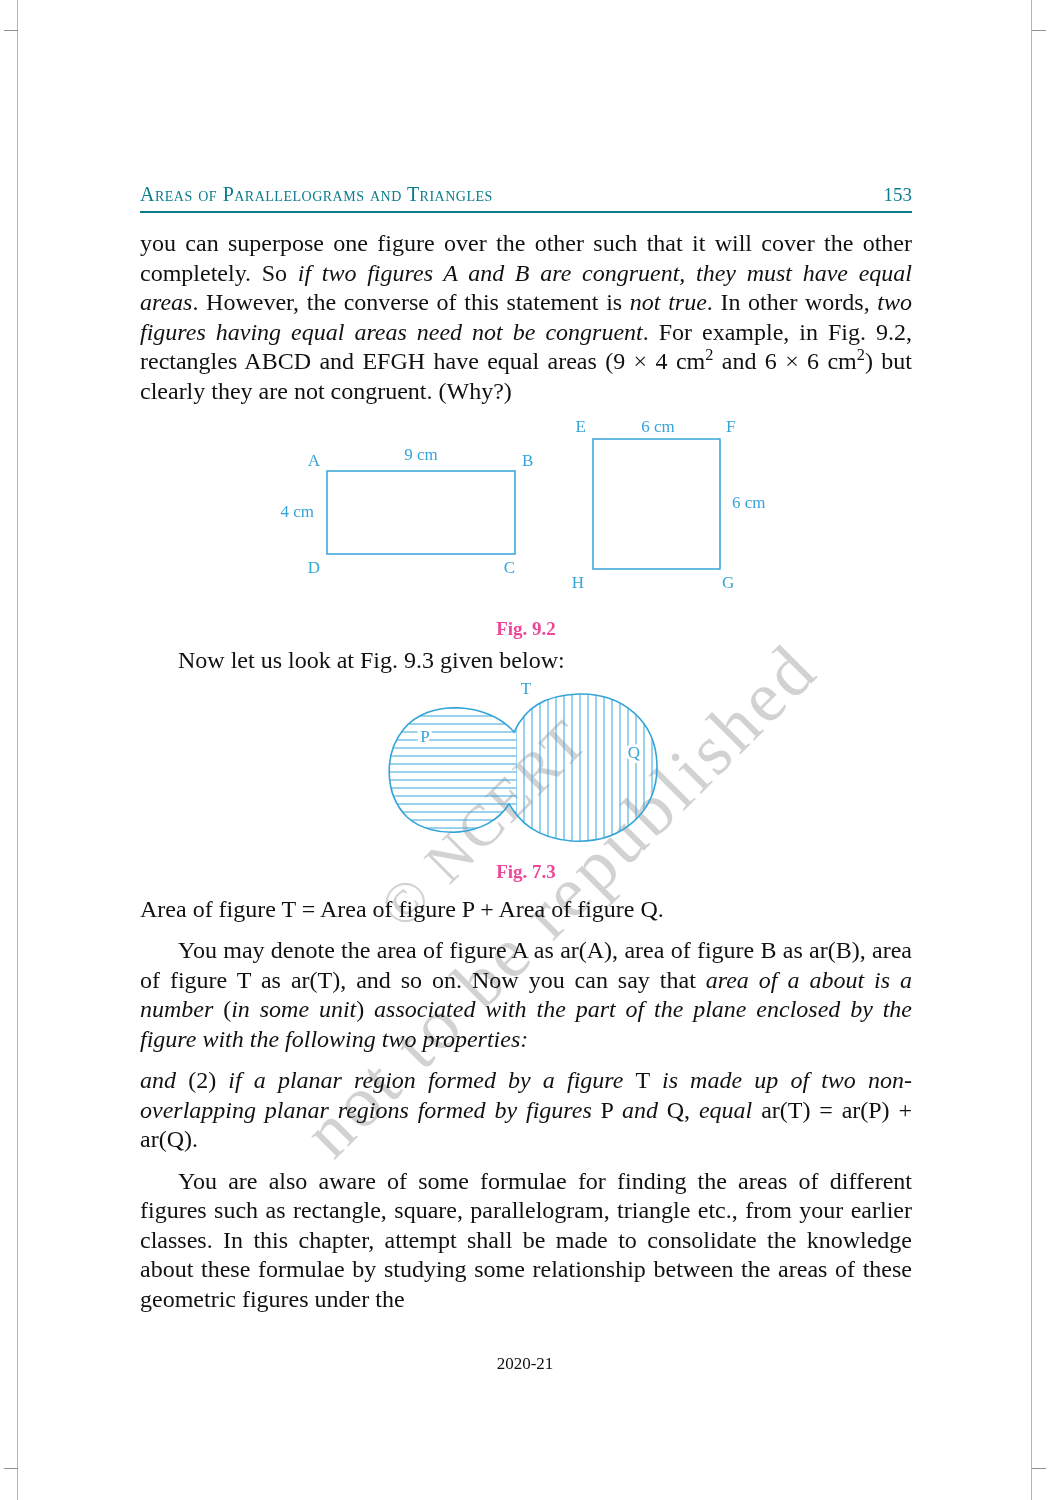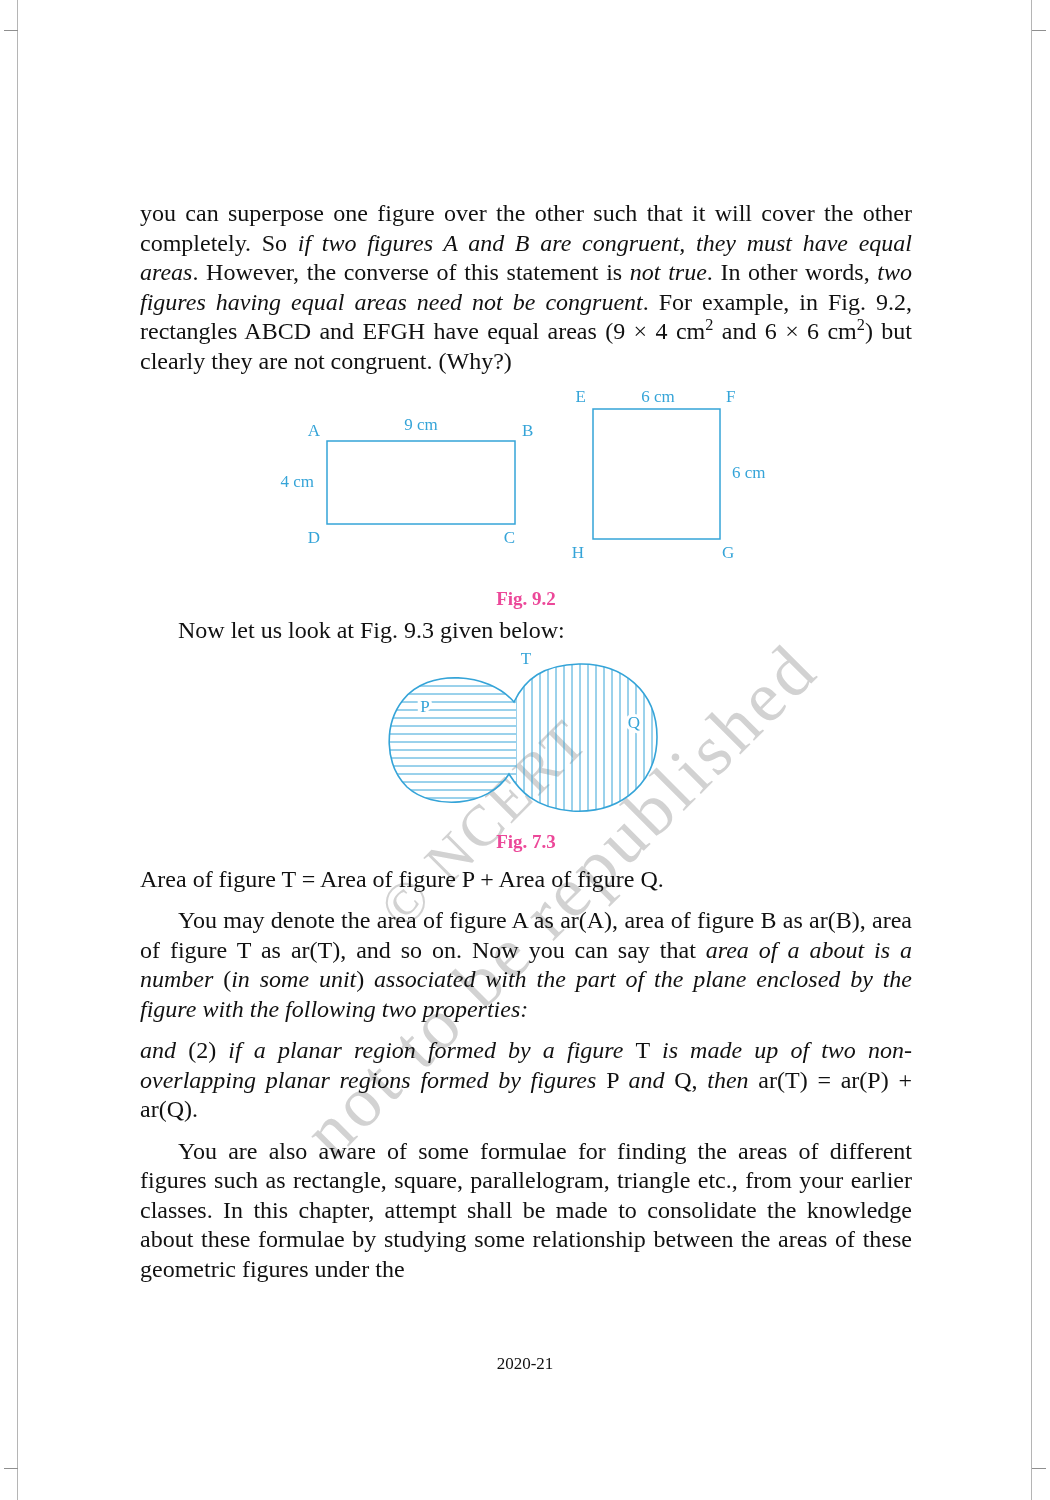--- a/index.html
+++ b/index.html
@@ -81,20 +81,24 @@
 <div class="trim-tick tick-bl"></div>
 <div class="trim-tick tick-br"></div>
 
 <div class="watermark">
   <div class="wm1">© NCERT</div>
   <div class="wm2">not to be republished</div>
 </div>
 
 <div class="content">
 
+  <div class="running-header">
+    <span class="header-title">Areas of Parallelograms and Triangles</span>
+    <span class="page-number">153</span>
+  </div>
 
   <p class="mt-lg"><span> you can superpose one figure over the other such that it will cover the other completely. So </span><em>if two figures A and B are congruent, they must have equal areas</em><span>. However, the converse of this statement is </span><em>not true</em><span>. In other words, </span><em>two figures having equal areas need not be congruent</em><span>. For example, in Fig. 9.2, rectangles ABCD and EFGH have equal areas (9 × 4 cm</span><sup>2</sup><span> and 6 × 6 cm</span><sup>2</sup><span>) but clearly they are not congruent. (Why?)</span></p>
 
   <div class="fig92-wrap">
     <svg viewBox="0 0 772 200" width="772" height="200">
       <rect x="187" y="55" width="188" height="83" class="fig-rect"></rect>
       <rect x="453" y="23" width="127" height="130" class="fig-rect"></rect>
 
       <text x="180" y="50" text-anchor="end" class="fig-label">A</text>
       <text x="382" y="50" text-anchor="start" class="fig-label">B</text>
@@ -139,19 +143,19 @@
     </svg>
   </div>
   <div class="fig-caption">Fig. 7.3</div>
 
 
   <p class="equation">Area of figure T = Area of figure P + Area of figure Q.</p>
 
   <p class="indent"><span>You may denote the area of figure A as ar(A), area of figure B as ar(B), area of figure T as ar(T), and so on. Now you can say that </span><em>area of a about is a number</em><span> (</span><em>in some unit</em><span>) </span><em>associated with the part of the plane enclosed by the figure with the following  two properties:</em></p>
 
 
-  <p class="mt-md"><em>and</em><span> (2) </span><em>if a planar region formed by a figure </em><span>T </span><em>is made up of two non-overlapping planar regions formed by figures </em><span>P </span><em>and </em><span>Q, </span><em>then</em><span>  ar(T) = ar(P) + ar(Q).</span></p>
+  <p class="mt-md"><em>and</em><span> (2) </span><em>if a planar region formed by a figure </em><span>T </span><em>is made up of two non-overlapping planar regions formed by figures </em><span>P </span><em>and </em><span>Q, </span><em>equal</em><span>  ar(T) = ar(P) + ar(Q).</span></p>
 
   <p class="indent mt-md">You are also aware of some formulae for finding the areas of different figures such  as rectangle, square, parallelogram, triangle etc., from your earlier classes. In this chapter, attempt shall be made to consolidate the knowledge about these formulae by studying some relationship between the areas of these geometric figures under the</p>
 
 </div>
 
 <div class="footer">2020-21</div>
 
 </body></html>

